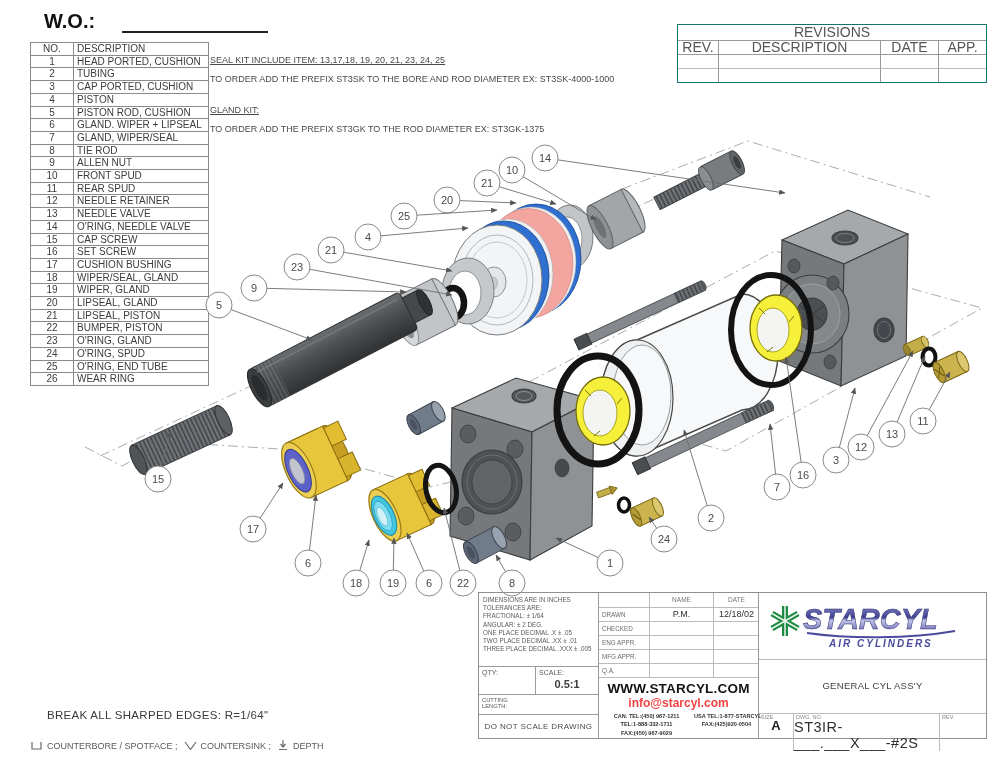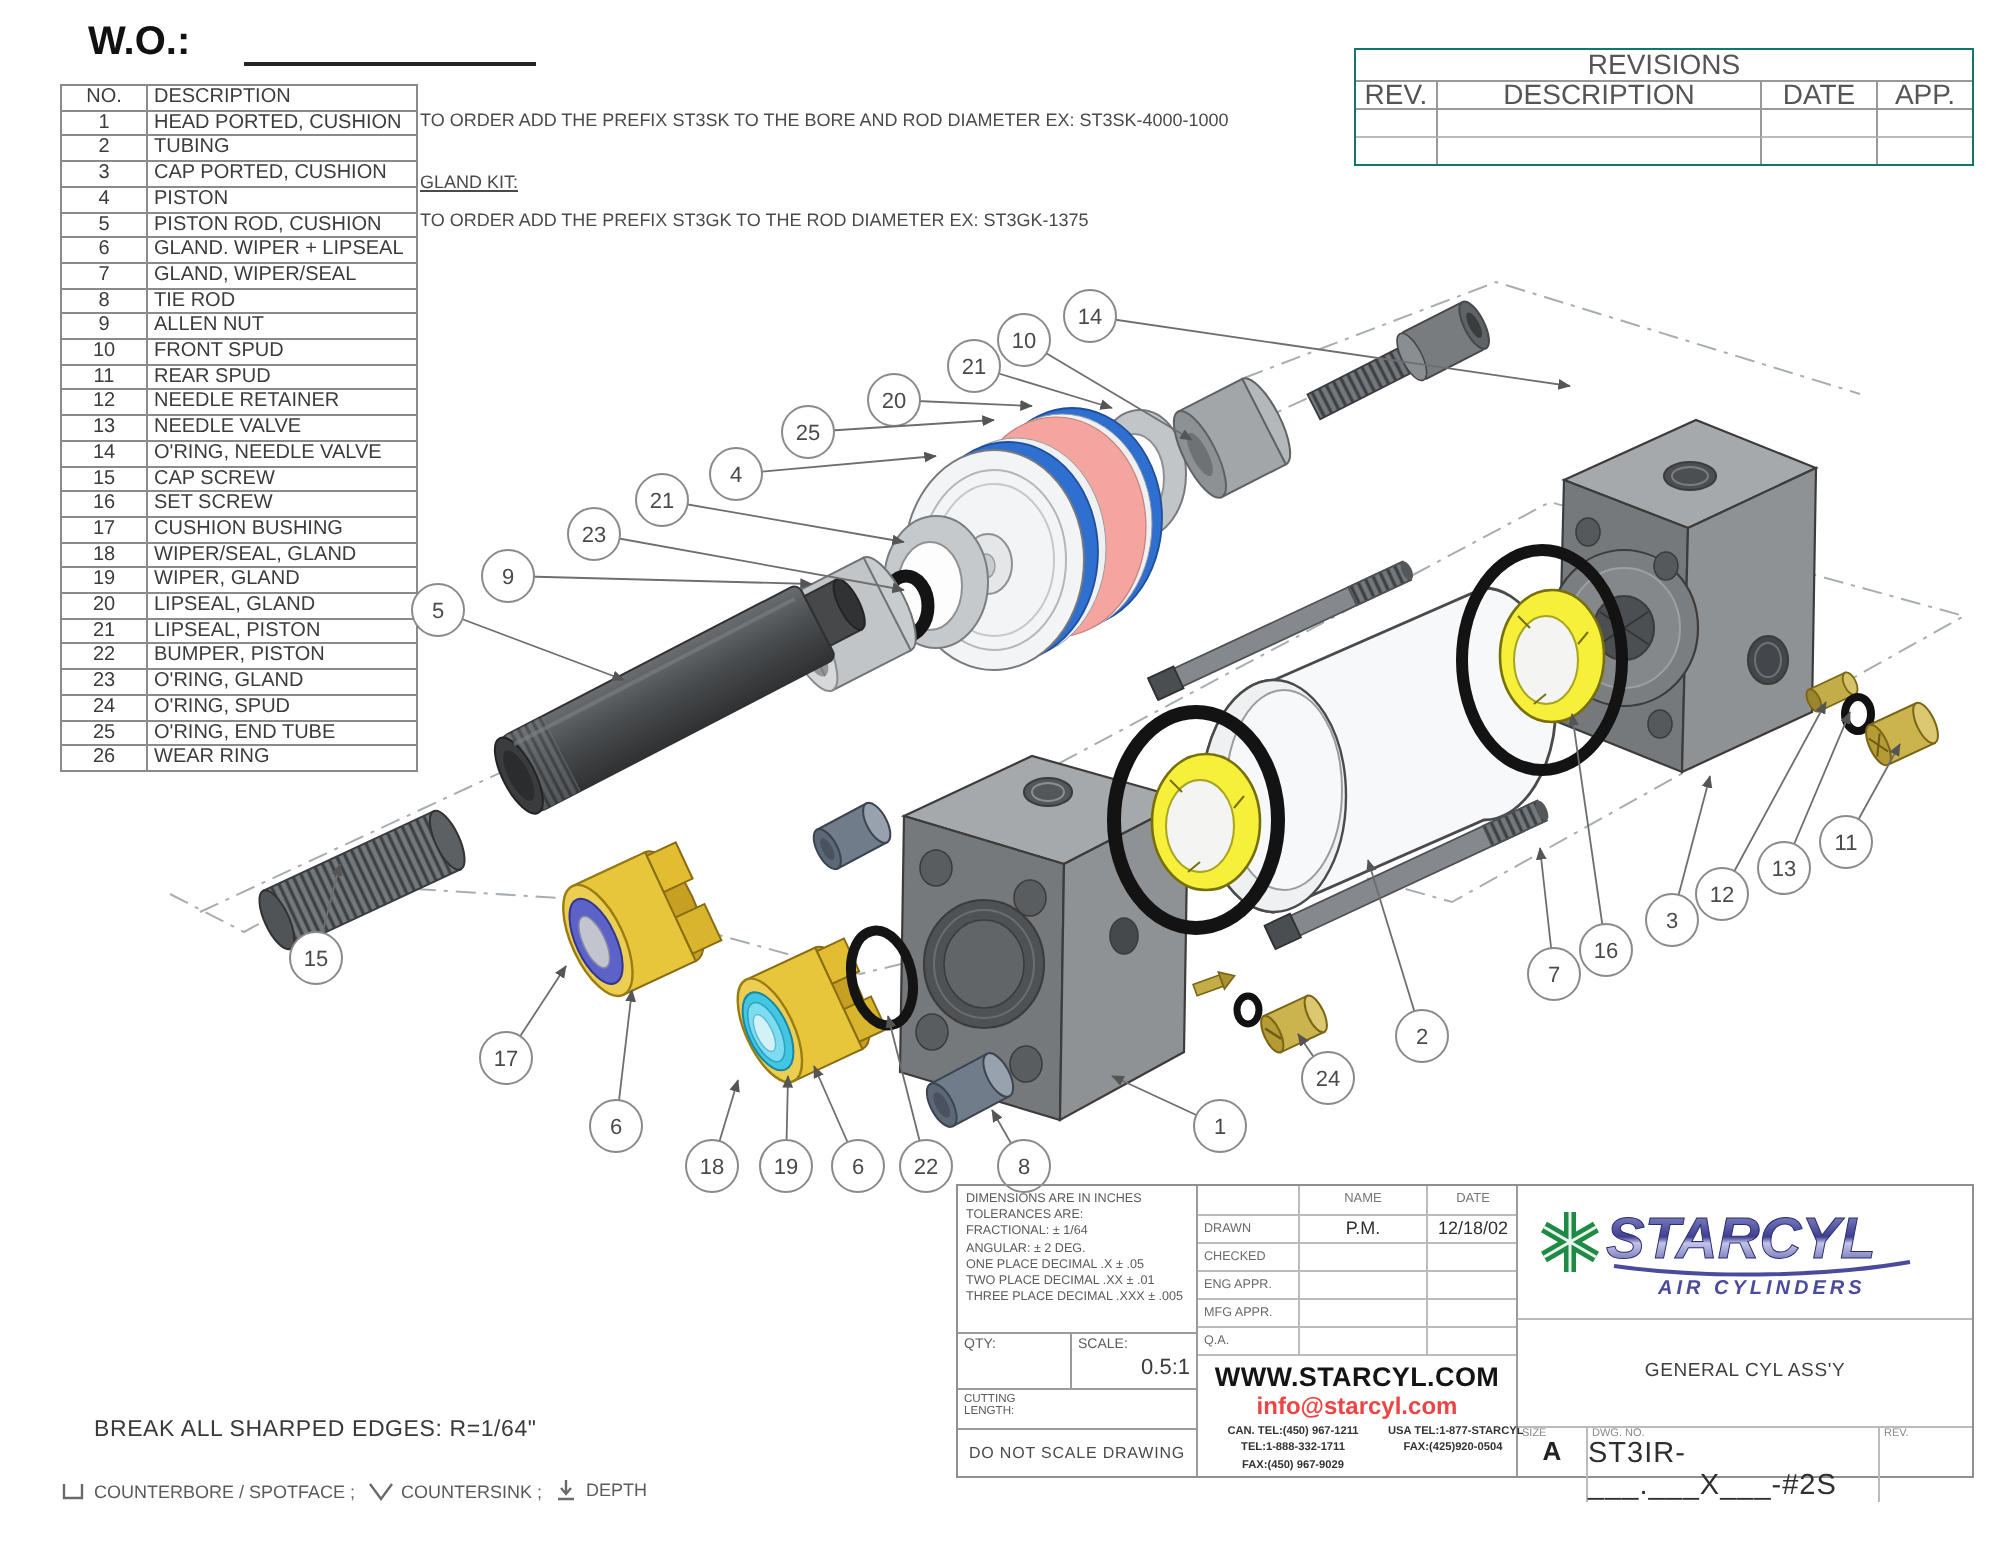--- a/index.html
+++ b/index.html
@@ -34,21 +34,21 @@
   .balloon{fill:#fff;stroke:#8a8a8a;stroke-width:1;}
   .balloon-num{font-size:11px;fill:#4a4a4a;text-anchor:middle;font-family:"Liberation Sans",sans-serif;}
   .dash{stroke:#a8adb0;stroke-width:1;fill:none;stroke-dasharray:10 4 2 4;}
   
   #tblock{left:478px;top:592px;width:507px;height:145px;border:1px solid #8f8f8f;font-size:7px;}
   .tb{position:absolute;border:0 solid #9b9b9b;box-sizing:border-box;}
   #tol{left:0;top:0;width:120px;height:74px;border-right-width:1px;border-bottom-width:1px;
        padding:3px 4px;font-size:6.3px;line-height:1.3;color:#5a5a5a;}
   #qty{left:0;top:74px;width:57px;height:28px;border-right-width:1px;border-bottom-width:1px;padding:2px 3px;color:#5a5a5a;}
   #scalebox{left:57px;top:74px;width:63px;height:28px;border-right-width:1px;border-bottom-width:1px;padding:2px 3px;color:#5a5a5a;}
-  #scaleval{font-size:11px;color:#3c3c3c;text-align:right;margin-top:2px;}
+  #scaleval{font-size:11px;color:#3c3c3c;text-align:center;margin-top:2px;font-weight:bold;}
   #cutting{left:0;top:102px;width:120px;height:20px;border-right-width:1px;border-bottom-width:1px;
        padding:2px 3px;font-size:5.8px;color:#5a5a5a;width:120px;}
   #cutting span{display:block;width:32px;}
   #dns{left:0;top:122px;width:120px;height:23px;border-right-width:1px;line-height:23px;
        text-align:center;font-size:8px;letter-spacing:.4px;color:#4a4a4a;}
   #midcol{left:120px;top:0;width:160px;height:145px;border-right-width:1px;}
   #sign-head{display:grid;grid-template-columns:50px 64px 46px;height:14px;line-height:14px;
        text-align:center;color:#777;font-size:6.5px;border-bottom:1px solid #bbb;}
   #sign-head>div+div{border-left:1px solid #bbb;}
   .sign-row{display:grid;grid-template-columns:50px 64px 46px;height:13px;line-height:13px;border-bottom:1px solid #bbb;}
@@ -67,21 +67,21 @@
        line-height:54px;text-align:center;font-size:9.5px;color:#3f3f3f;letter-spacing:.3px;}
   #bottomrow{position:absolute;left:0;top:120px;width:227px;height:25px;display:grid;grid-template-columns:34px 146px 47px;}
   #bottomrow>div+div{border-left:1px solid #bbb;}
   .cell-lab{font-size:5.5px;color:#888;padding:1px 0 0 2px;}
   #sizeval{font-size:13px;font-weight:bold;color:#222;text-align:center;margin-top:-2px;}
   #dwgval{font-size:14.5px;color:#2f2f2f;text-align:left;margin-top:-1px;letter-spacing:.5px;}
   
   #break-note{left:47px;top:709px;font-size:11.5px;color:#3a3a3a;letter-spacing:.3px;}
   #symbols{left:30px;top:740px;font-size:9px;color:#5a5a5a;display:flex;align-items:center;gap:6px;}
   #symbols svg{display:block;}
-  .symitem{display:flex;gap:4px;}
+  .symitem{display:flex;align-items:center;gap:4px;}
 </style>
 </head>
 <body>
 
 <div class="abs" id="wo">W.O.:</div>
 <div class="abs" id="wo-line"></div>
 
 <table class="abs" id="parts">
   <thead>
     <tr>
@@ -191,20 +191,21 @@
         <td class="c-desc">O'RING, END TUBE</td>
       </tr>
       <tr>
         <td class="c-no">26</td>
         <td class="c-desc">WEAR RING</td>
       </tr>
     </tbody>
 </table>
 
 <div class="abs" id="notes">
+  <div class="nline und">SEAL KIT INCLUDE ITEM: 13,17,18, 19, 20, 21, 23, 24, 25</div>
   <div class="nline">TO ORDER ADD THE PREFIX ST3SK TO THE BORE AND ROD DIAMETER EX: ST3SK-4000-1000</div>
   <div class="gap"></div>
   <div class="nline und">GLAND KIT:</div>
   <div class="nline">TO ORDER ADD THE PREFIX ST3GK TO THE ROD DIAMETER EX: ST3GK-1375</div>
 </div>
 
 <div class="abs" id="revisions">
   <div class="rv-title">REVISIONS</div>
   <div class="rv-head">
     <div>REV.</div>

